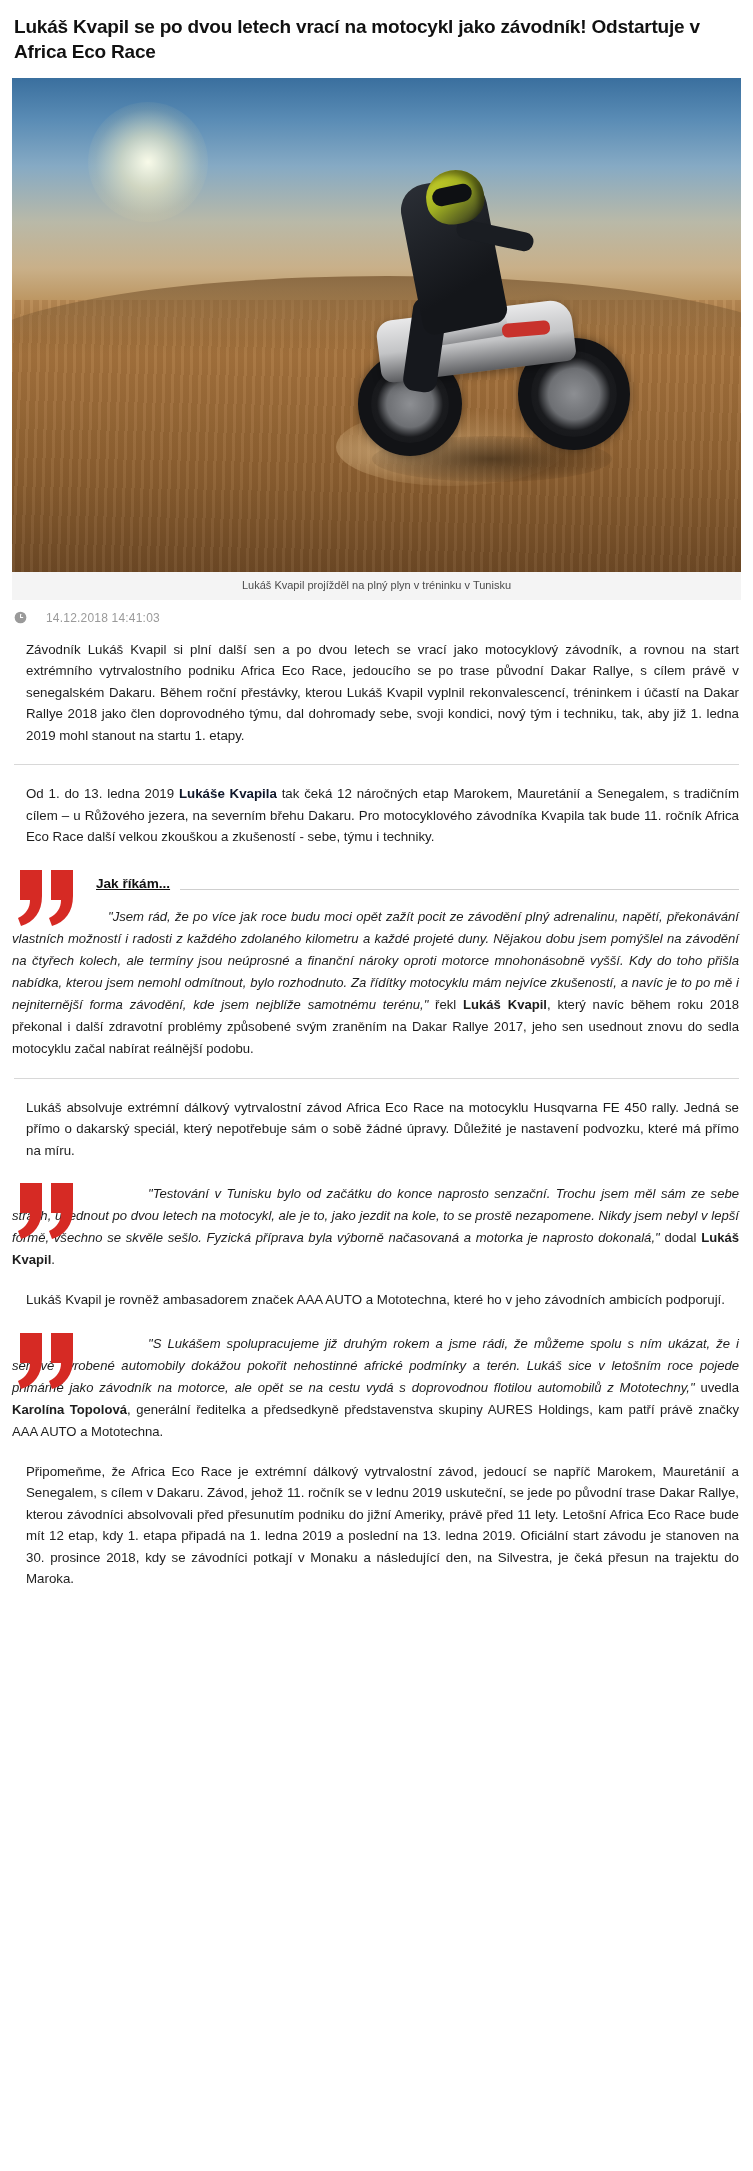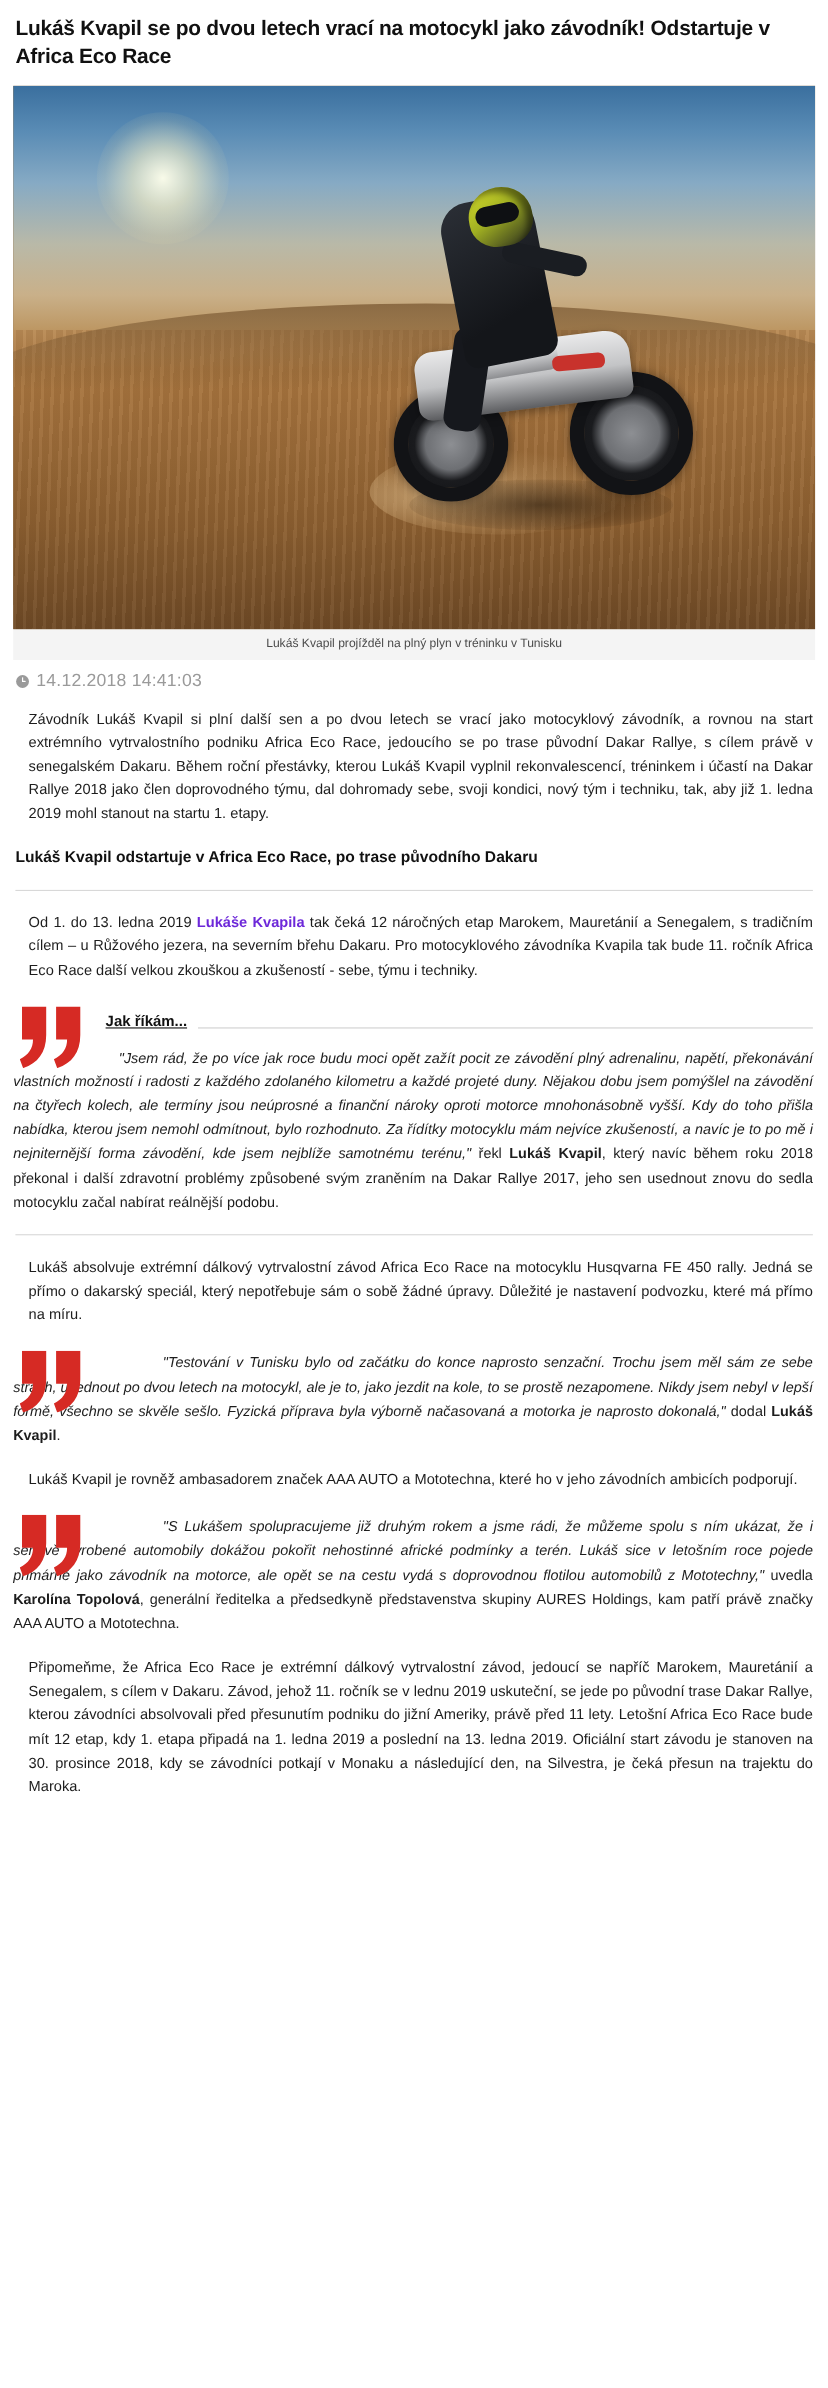--- a/index.html
+++ b/index.html
@@ -166,23 +166,23 @@
     line-height: 1.5;
     color: #4b4b4b;
     padding: 5px 6px 6px 6px;
     background: #f4f4f4;
   }
 
   
   .article-meta {
     display: flex;
     align-items: center;
-    gap: 6px;
+    gap: 19px;
     margin: 11px 0 14px 2px;
-    font-size: 16px;
+    font-size: 12px;
     color: #9a9a9a;
   }
   .clock-icon {
     display: inline-block;
     width: 13px; height: 13px;
     flex: 0 0 13px;
   }
   .clock-icon svg { display: block; }
   .meta-date { letter-spacing: 0.2px; }
 
@@ -261,21 +261,21 @@
   }
   .quote-text .lead-pad { display: inline-block; width: 96px; }
   .quote-text .lead-pad.short { width: 136px; }
   .quote-text b,
   .quote-text strong,
   .quote-text .nonitalic {
     font-style: normal;
   }
   .quote-text b { font-weight: 700; }
 
-  b.inline-strong { font-weight: 700; color: #6d28d9; }
+  b.inline-strong { font-weight: 700; color: #0f172a; }
 </style>
 </head>
 <body>
 
 <div class="page">
 
   <h1 class="article-title">Lukáš Kvapil se po dvou letech vrací na motocykl jako závodník! Odstartuje v Africa Eco Race</h1>
 
   <figure class="hero-figure">
     <div class="hero-photo">
@@ -307,21 +307,20 @@
         <circle cx="8" cy="8" r="7.2" fill="#9a9a9a"></circle>
         <rect x="7.4" y="3.4" width="1.3" height="5.1" rx="0.6" fill="#ffffff"></rect>
         <rect x="7.4" y="7.3" width="4.1" height="1.3" rx="0.6" fill="#ffffff"></rect>
       </svg>
     </span>
     <span class="meta-date">14.12.2018 14:41:03</span>
   </div>
 
   <p class="body-text">Závodník Lukáš Kvapil si plní další sen a po dvou letech se vrací jako motocyklový závodník, a rovnou na start extrémního vytrvalostního podniku Africa Eco Race, jedoucího se po trase původní Dakar Rallye, s cílem právě v senegalském Dakaru. Během roční přestávky, kterou Lukáš Kvapil vyplnil rekonvalescencí, tréninkem i účastí na Dakar Rallye 2018 jako člen doprovodného týmu, dal dohromady sebe, svoji kondici, nový tým i techniku, tak, aby již 1. ledna 2019 mohl stanout na startu 1. etapy.</p>
 
-  <h2 class="sub-heading">Lukáš Kvapil odstartuje v Africa Eco Race, po trase původního Dakaru</h2>
 
   <hr class="rule">
 
   <p class="body-text"><span>Od 1. do 13. ledna 2019 </span><b class="inline-strong">Lukáše Kvapila</b><span> tak čeká 12 náročných etap Marokem, Mauretánií a Senegalem, s tradičním cílem – u Růžového jezera, na severním břehu Dakaru. Pro motocyklového závodníka Kvapila tak bude 11. ročník Africa Eco Race další velkou zkouškou a zkušeností - sebe, týmu i techniky.</span></p>
 
   <div class="quote-block">
     <span class="quote-mark">
       <svg width="62" height="56" viewBox="0 0 62 56" aria-hidden="true">
         <path d="M2 0 H24 L24 26 C24 42 16 52 3 56 L0 48 C8 44 12 38 12 30 L2 30 Z" fill="#d62a24"></path>
         <path d="M33 0 H55 L55 26 C55 42 47 52 34 56 L31 48 C39 44 43 38 43 30 L33 30 Z" fill="#d62a24"></path>

